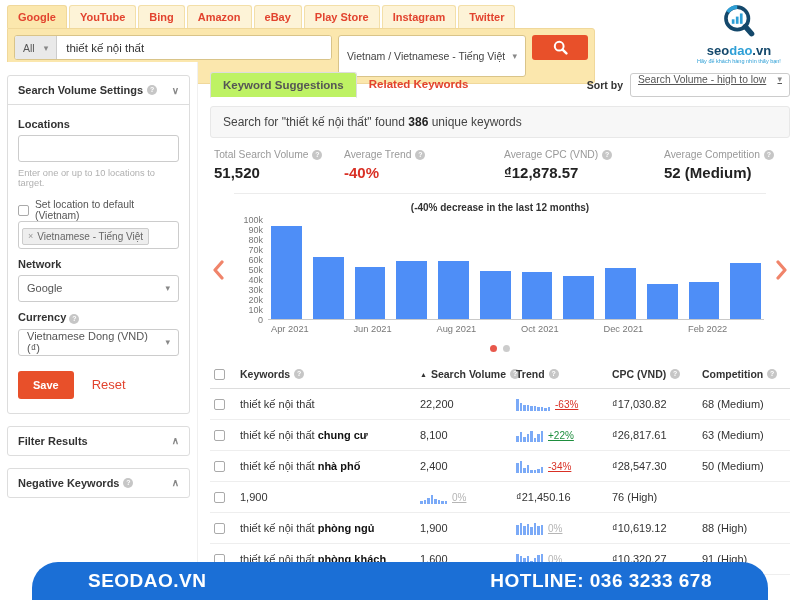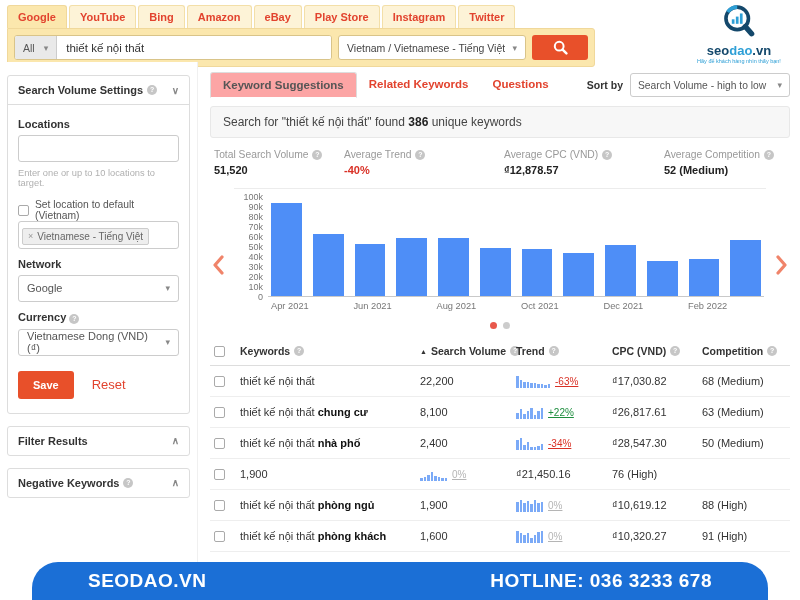--- a/index.html
+++ b/index.html
@@ -16,21 +16,21 @@
     border:1px solid #f3dfa8; border-bottom:none; border-radius:3px 3px 0 0;
     padding:5px 10px; margin-right:2px; cursor:pointer; white-space:nowrap; }
   .ptab.active { background:#fbe7ad; border-color:#f0d89b; }
   .search-row { background:#fbe7ad; border:1px solid #f0d89b; border-radius:0 3px 3px 3px;
     padding:6px; display:flex; gap:6px; }
   .input-group { flex:1; display:flex; background:#fff; border:1px solid #d9c489; border-radius:3px; overflow:hidden; height:25px; }
   .scope { background:#e9e9e9; border-right:1px solid #ccc; font-size:10.5px; color:#555;
     display:flex; align-items:center; gap:5px; padding:0 8px; cursor:pointer; }
   .query-input { border:none; outline:none; font-size:11.5px; padding:0 9px; flex:1; color:#333; font-family:inherit; }
   .locale { width:188px; background:#fff; border:1px solid #d9c489; border-radius:3px; font-size:10.5px; color:#444;
-    display:flex; align-items:center; justify-content:space-between; padding:0 8px; height:25px; cursor:pointer; }
+    display:flex; align-items:center; justify-content:space-between; padding:0 8px; height:42px; cursor:pointer; }
   .locale span:first-child { overflow:hidden; white-space:nowrap; text-overflow:ellipsis; }
   .arr { color:#888; font-size:9px; margin-left:4px; }
   .search-btn { width:56px; height:25px; background:#e8502a; border:none; border-radius:3px;
     display:flex; align-items:center; justify-content:center; cursor:pointer; }
   .logo { margin:4px 16px 0 0; text-align:center; width:90px; line-height:1; }
   .logo-name { font-size:13px; font-weight:bold; color:#14486b; margin-top:1px; }
   .logo-name .dao { color:#2d9fd6; }
   .logo-tag { font-size:5.5px; color:#2d9fd6; margin-top:2px; }
   
   .page { display:flex; height:538px; }
@@ -53,32 +53,32 @@
   .sel { border:1px solid #ccc; border-radius:3px; height:27px; display:flex; align-items:center;
     justify-content:space-between; font-size:11px; color:#555; padding:0 8px; background:#fff; cursor:pointer; }
   .btnrow { display:flex; align-items:center; gap:18px; margin:15px 0 2px; }
   .save { background:#e8502a; color:#fff; font-size:11px; font-weight:bold; border:none; border-radius:3px;
     padding:8px 15px; cursor:pointer; }
   .reset { color:#e2432e; font-size:13px; cursor:pointer; }
   
   main { flex:1; padding:10px 10px 0 12px; position:relative; overflow:hidden; }
   .mtabs { display:flex; align-items:center; }
   .mtab { font-size:11.5px; font-weight:bold; color:#e2432e; padding:6px 12px; cursor:pointer; }
-  .mtab.active { color:#555; background:#fca5a5; border:1px solid #ddd; border-bottom-color:#fff; border-radius:3px 3px 0 0; }
+  .mtab.active { color:#555; background:#bef264; border:1px solid #ddd; border-bottom-color:#fff; border-radius:3px 3px 0 0; }
   .sortby { margin-left:auto; display:flex; align-items:center; gap:7px; font-size:10.5px; font-weight:bold; color:#333; }
-  .sortsel { width:160px; height:24px; border:1px solid #ccc; border-radius:3px; display:flex; align-items:center;
-    justify-content:space-between; font-size:10.3px; color:#555; padding:0 7px; font-weight:normal; background:#fff; cursor:pointer; }
+  .sortsel { width:160px; height:24px; border:1px solid #ccc; border-radius:3px; display:flex; 
+    justify-content:space-between; font-size:10.3px; color:#555; padding:0 7px; font-weight:normal; background:#fff; cursor:pointer;text-decoration:underline; }
   .summary { margin-top:8px; background:#f7f7f7; border:1px solid #e8e8e8; border-radius:3px;
     padding:8px 12px; font-size:12px; color:#444; }
   .summary b { color:#222; }
   .stats { display:flex; margin:11px 0 0 4px; }
   .stat { flex:none; }
   .stat:nth-child(1){ width:130px; } .stat:nth-child(2){ width:160px; } .stat:nth-child(3){ width:160px; }
   .stat-l { font-size:10.3px; color:#999; display:flex; gap:4px; align-items:center; white-space:nowrap; }
-  .stat-v { font-size:11px; font-weight:bold; color:#222; margin-top:4px; }
+  .stat-v { font-size:15px; font-weight:bold; color:#222; margin-top:4px; }
   .stat-v.neg { color:#d93025; }
   .qi { width:10px; height:10px; border-radius:50%; background:#c6c6c6; color:#fff; font-size:7px; line-height:10px;
     text-align:center; display:inline-block; font-weight:bold; flex:none; }
   .stats-divider { height:1px; background:#ececec; margin:12px 24px 0 24px; }
   
   .chart-wrap { position:relative; margin-top:8px; padding:0 26px; }
   .chart-title { text-align:center; font-size:10px; font-weight:bold; color:#333; }
   .chart { display:flex; margin-top:7px; }
   .yaxis { position:relative; width:32px; height:100px; font-size:9px; color:#777; flex:none; }
   .yaxis span { position:absolute; right:5px; transform:translateY(50%); }
@@ -218,21 +218,20 @@
         <span class="chev">∧</span>
       </div>
     </div>
   </aside>
 
   <main>
     <div class="mtabs">
       <div id="main-tabs" style="display:flex;">
           <div class="mtab active">Keyword Suggestions</div>
           <div class="mtab">Related Keywords</div>
-          <div class="mtab">Questions</div>
         </div>
       <div class="sortby">
         <span>Sort by</span>
         <div class="sortsel">
           <span>Search Volume - high to low</span>
           <span class="arr">▾</span>
         </div>
       </div>
     </div>
 
@@ -252,20 +251,21 @@
           <div class="stat-v">₫12,878.57</div>
         </div>
         <div class="stat">
           <div class="stat-l">Average Competition<span class="qi">?</span></div>
           <div class="stat-v">52 (Medium)</div>
         </div>
       </div>
     <div class="stats-divider"></div>
 
     <div class="chart-wrap">
+      <div class="chart-title">(-40% decrease in the last 12 months)</div>
       <div class="chart">
         <div class="yaxis" id="yaxis">
             <span style="bottom: 0px;">0</span>
             <span style="bottom: 10px;">10k</span>
             <span style="bottom: 20px;">20k</span>
             <span style="bottom: 30px;">30k</span>
             <span style="bottom: 40px;">40k</span>
             <span style="bottom: 50px;">50k</span>
             <span style="bottom: 60px;">60k</span>
             <span style="bottom: 70px;">70k</span>

